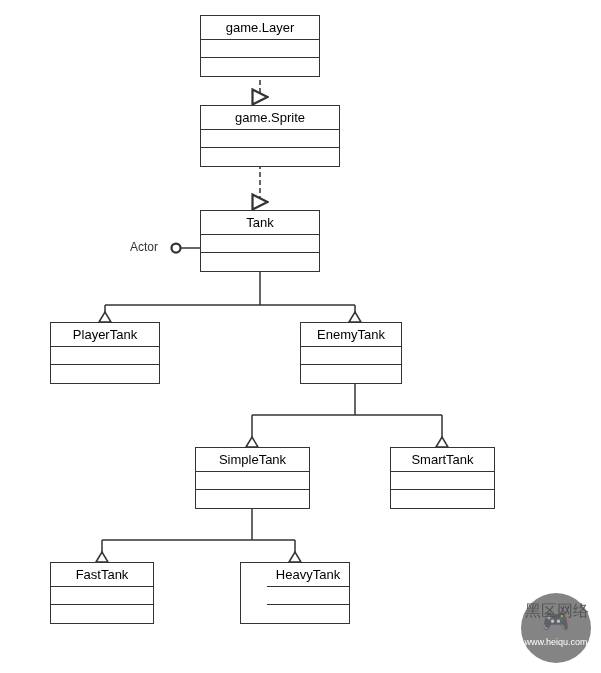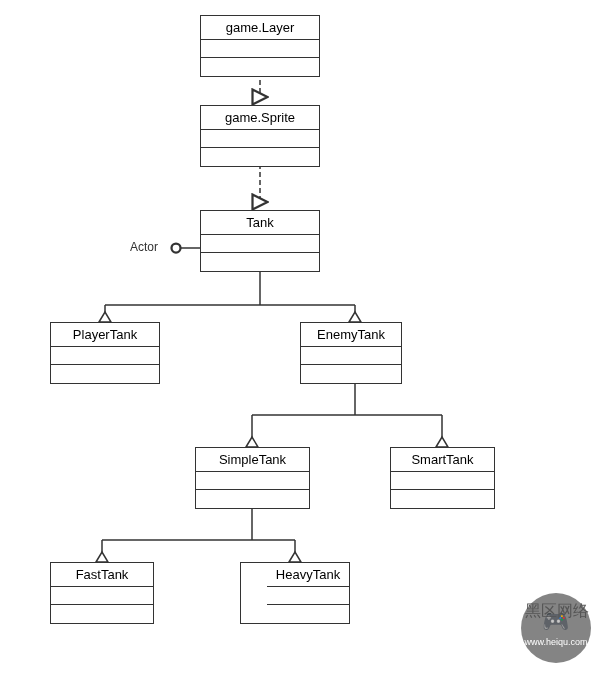--- a/index.html
+++ b/index.html
@@ -124,21 +124,21 @@
     <line x1="295" y1="540" x2="295" y2="562" stroke="#333" stroke-width="1.5"></line>
     <polygon points="289,562 295,552 301,562" fill="white" stroke="#333" stroke-width="1.5"></polygon>
   </svg>
 
   <div class="uml-class" style="left:200px; top:15px; width:120px;">
     <div class="class-name">game.Layer</div>
     <div class="class-section"></div>
     <div class="class-section"></div>
   </div>
 
-  <div class="uml-class" style="left:200px; top:105px; width:120px;">
+  <div class="uml-class" style="left:200px; top:105px; width:140px;">
     <div class="class-name">game.Sprite</div>
     <div class="class-section"></div>
     <div class="class-section"></div>
   </div>
 
   <div class="uml-class" style="left:200px; top:210px; width:120px;">
     <div class="class-name">Tank</div>
     <div class="class-section"></div>
     <div class="class-section"></div>
   </div>

